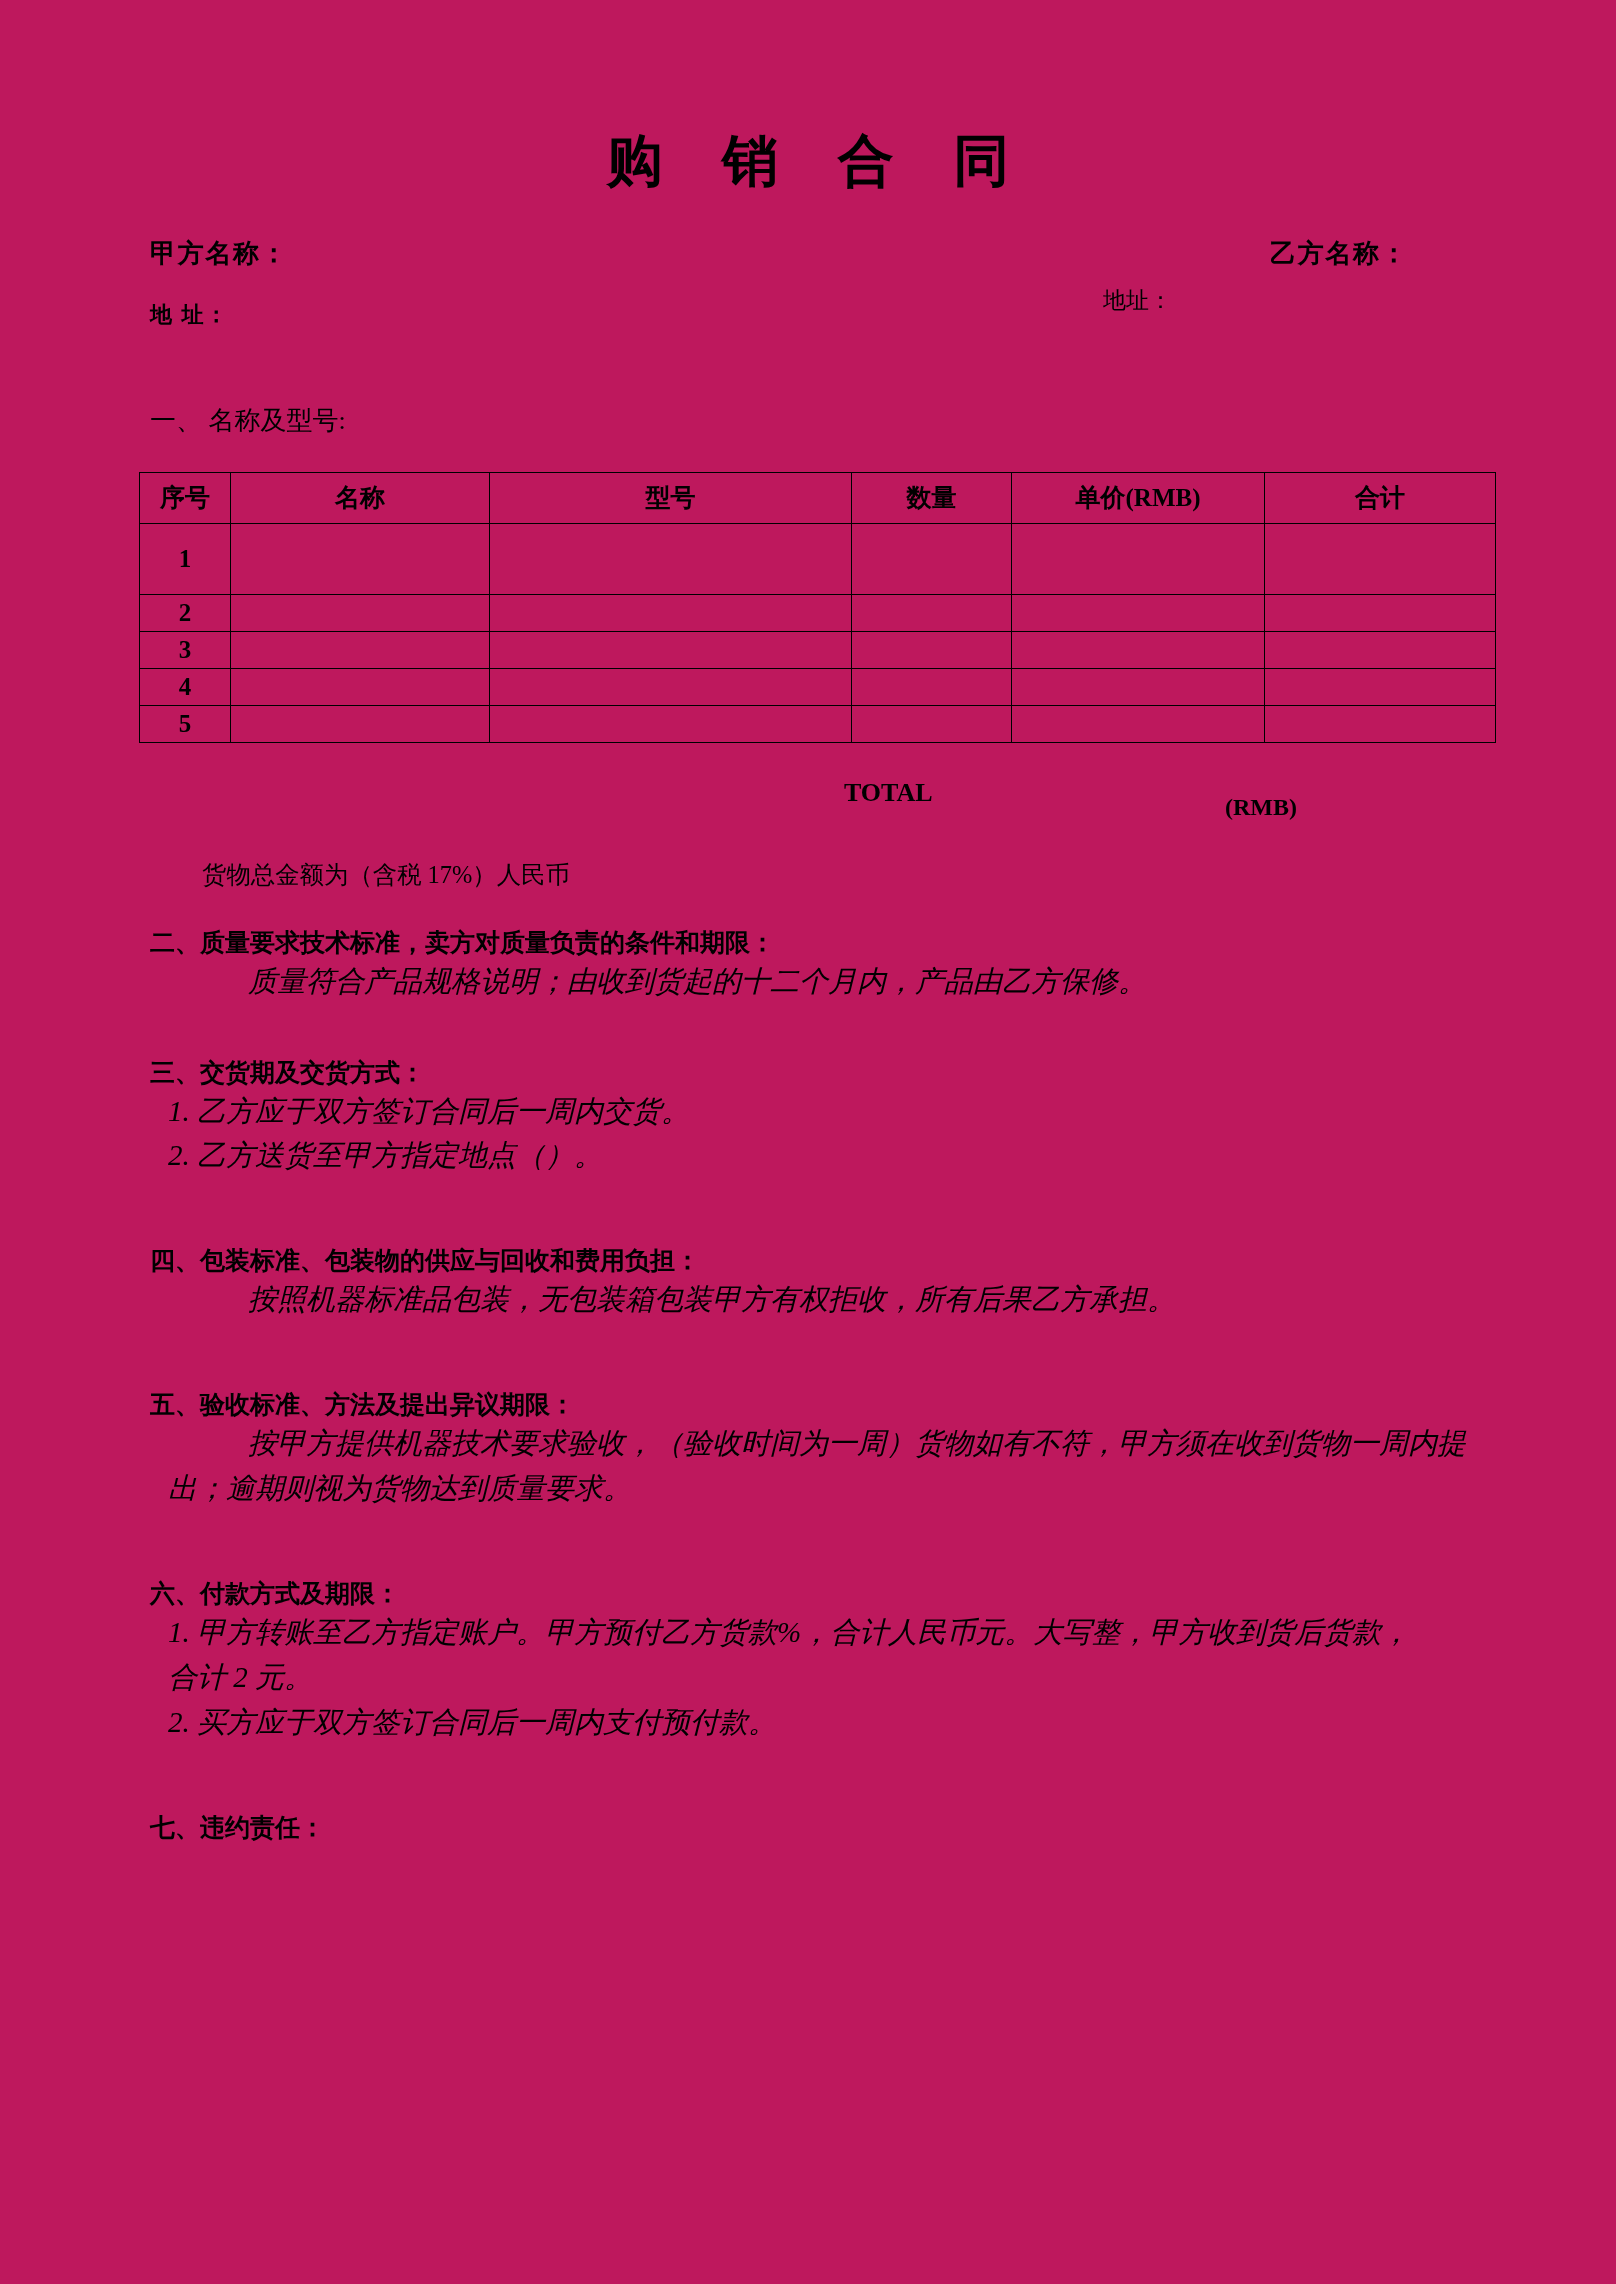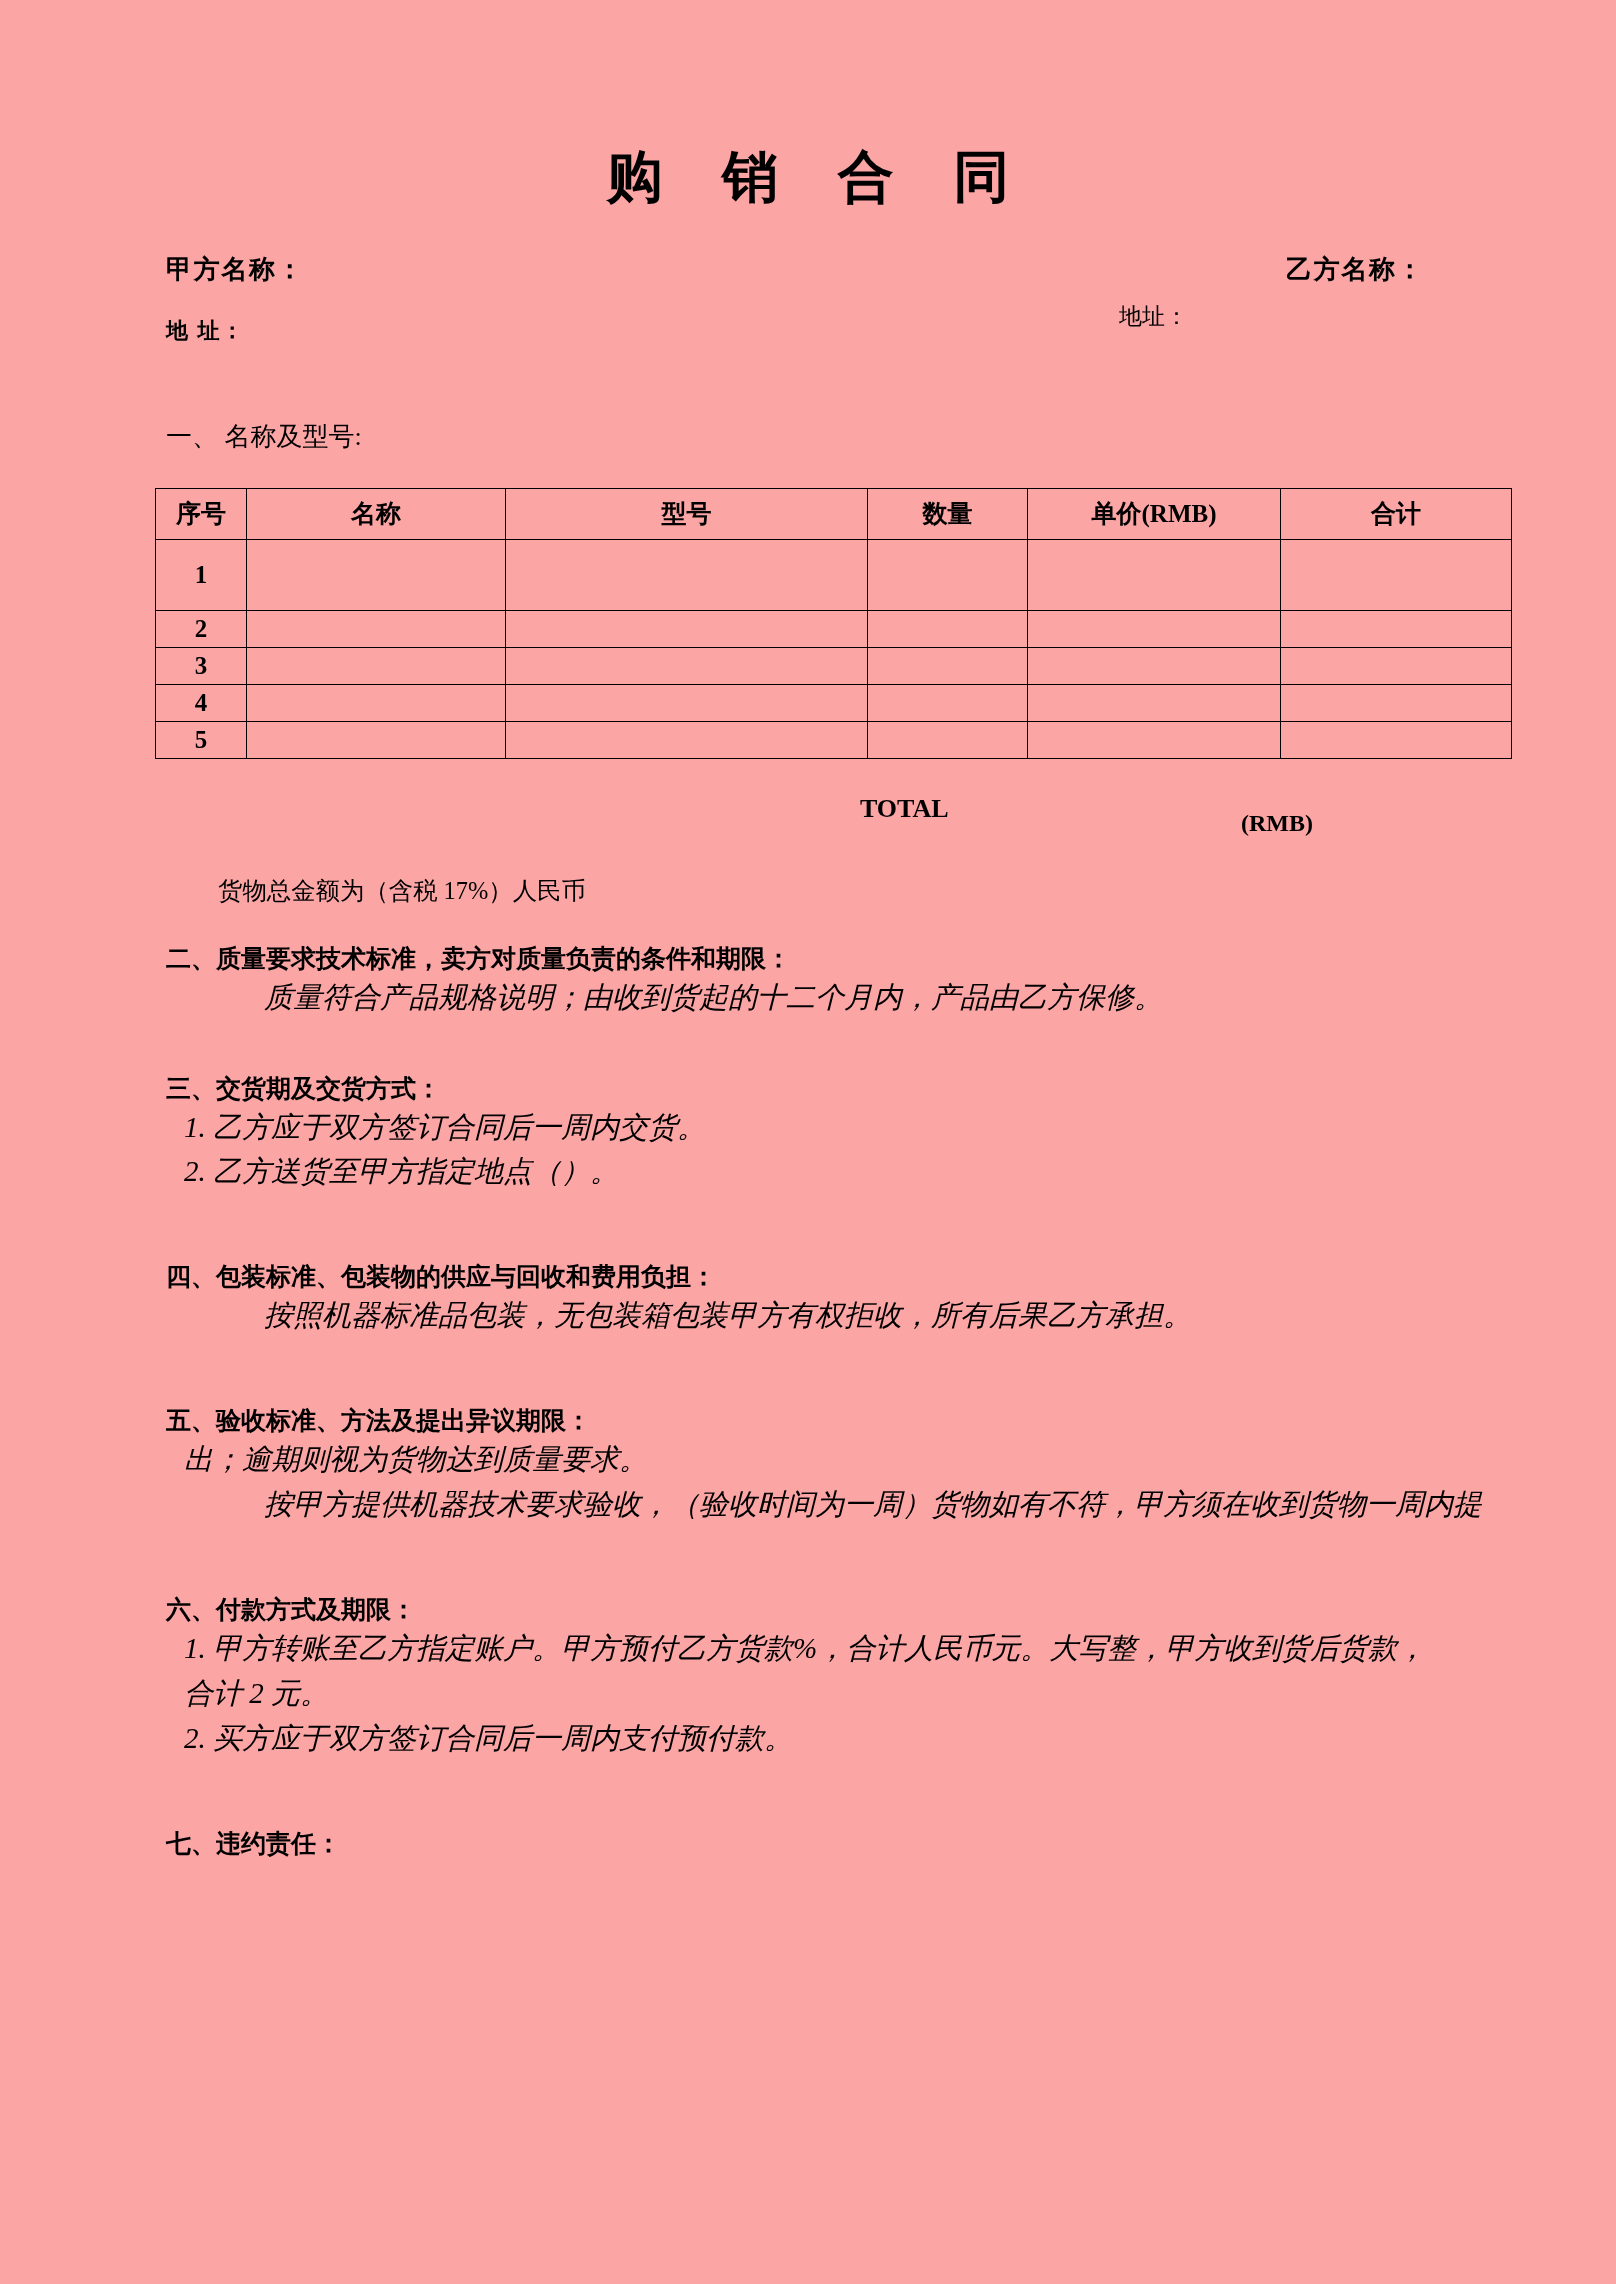--- a/index.html
+++ b/index.html
@@ -14,22 +14,22 @@
     font-family: "Liberation Serif", "DejaVu Serif", serif;
     color: #000000;
     position: relative;
     overflow: hidden;
   }
 
   .page {
     position: relative;
     width: 1616px;
     height: 2284px;
-    background: #fca5a5;
-    padding: 16px;
+    background: #be185d;
+    padding: 0;
   }
 
   
   .doc-title {
     text-align: center;
     font-family: "Liberation Sans", "DejaVu Sans", sans-serif;
     font-weight: bold;
     font-size: 56px;
     letter-spacing: 22px;
     text-indent: 22px;
@@ -277,22 +277,22 @@
   <div class="body-line hang">2. 乙方送货至甲方指定地点（）。</div>
 
   <div class="gap-xl"></div>
 
   <div class="section-heading">四、包装标准、包装物的供应与回收和费用负担：</div>
   <div class="body-line">按照机器标准品包装，无包装箱包装甲方有权拒收，所有后果乙方承担。</div>
 
   <div class="gap-xl"></div>
 
   <div class="section-heading">五、验收标准、方法及提出异议期限：</div>
+  <div class="body-line">按甲方提供机器技术要求验收，（验收时间为一周）货物如有不符，甲方须在收到货物一周内提</div>
   <div class="body-line hang">出；逾期则视为货物达到质量要求。</div>
-  <div class="body-line">按甲方提供机器技术要求验收，（验收时间为一周）货物如有不符，甲方须在收到货物一周内提</div>
 
   <div class="gap-xl"></div>
 
   <div class="section-heading">六、付款方式及期限：</div>
   <div class="body-line hang">1. 甲方转账至乙方指定账户。甲方预付乙方货款%，合计人民币元。大写整，甲方收到货后货款，</div>
   <div class="body-line hang">合计 2 元。</div>
   <div class="body-line hang">2. 买方应于双方签订合同后一周内支付预付款。</div>
 
   <div class="gap-xl"></div>
 

